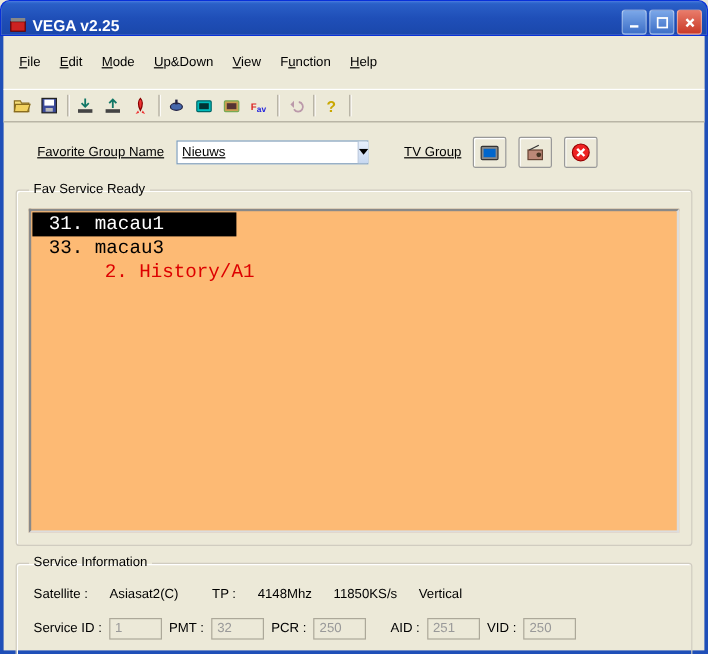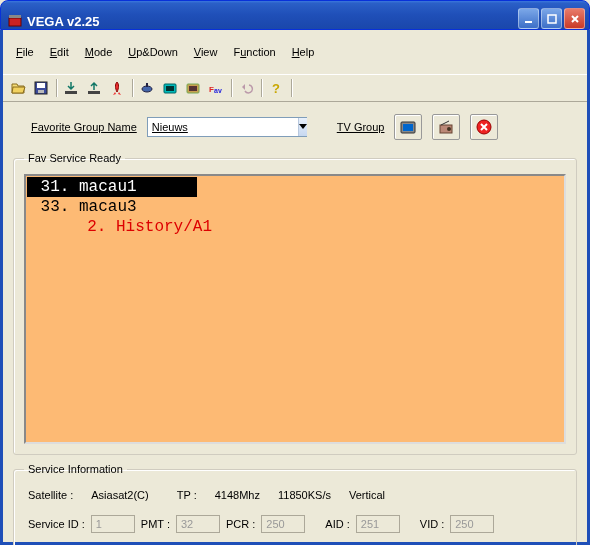--- a/index.html
+++ b/index.html
@@ -298,21 +298,21 @@
       </div>
       <div class="svcinfo-row2">
         <span>Service ID :</span>
         <span class="ro">1</span>
         <span style="">PMT :</span>
         <span class="ro">32</span>
         <span style="">PCR :</span>
         <span class="ro">250</span>
         <span style="margin-left:14px">AID :</span>
         <span class="ro">251</span>
-        <span style="margin-left:14px">VID :</span>
+        <span style="">VID :</span>
         <span class="ro">250</span>
       </div>
     </fieldset>
 
   </div>
 
   <div class="statusbar">
     <div class="status-main">Ready</div>
     <div class="status-cell" style="width:40px"></div>
     <div class="status-cell" style="width:40px">NUM</div>

